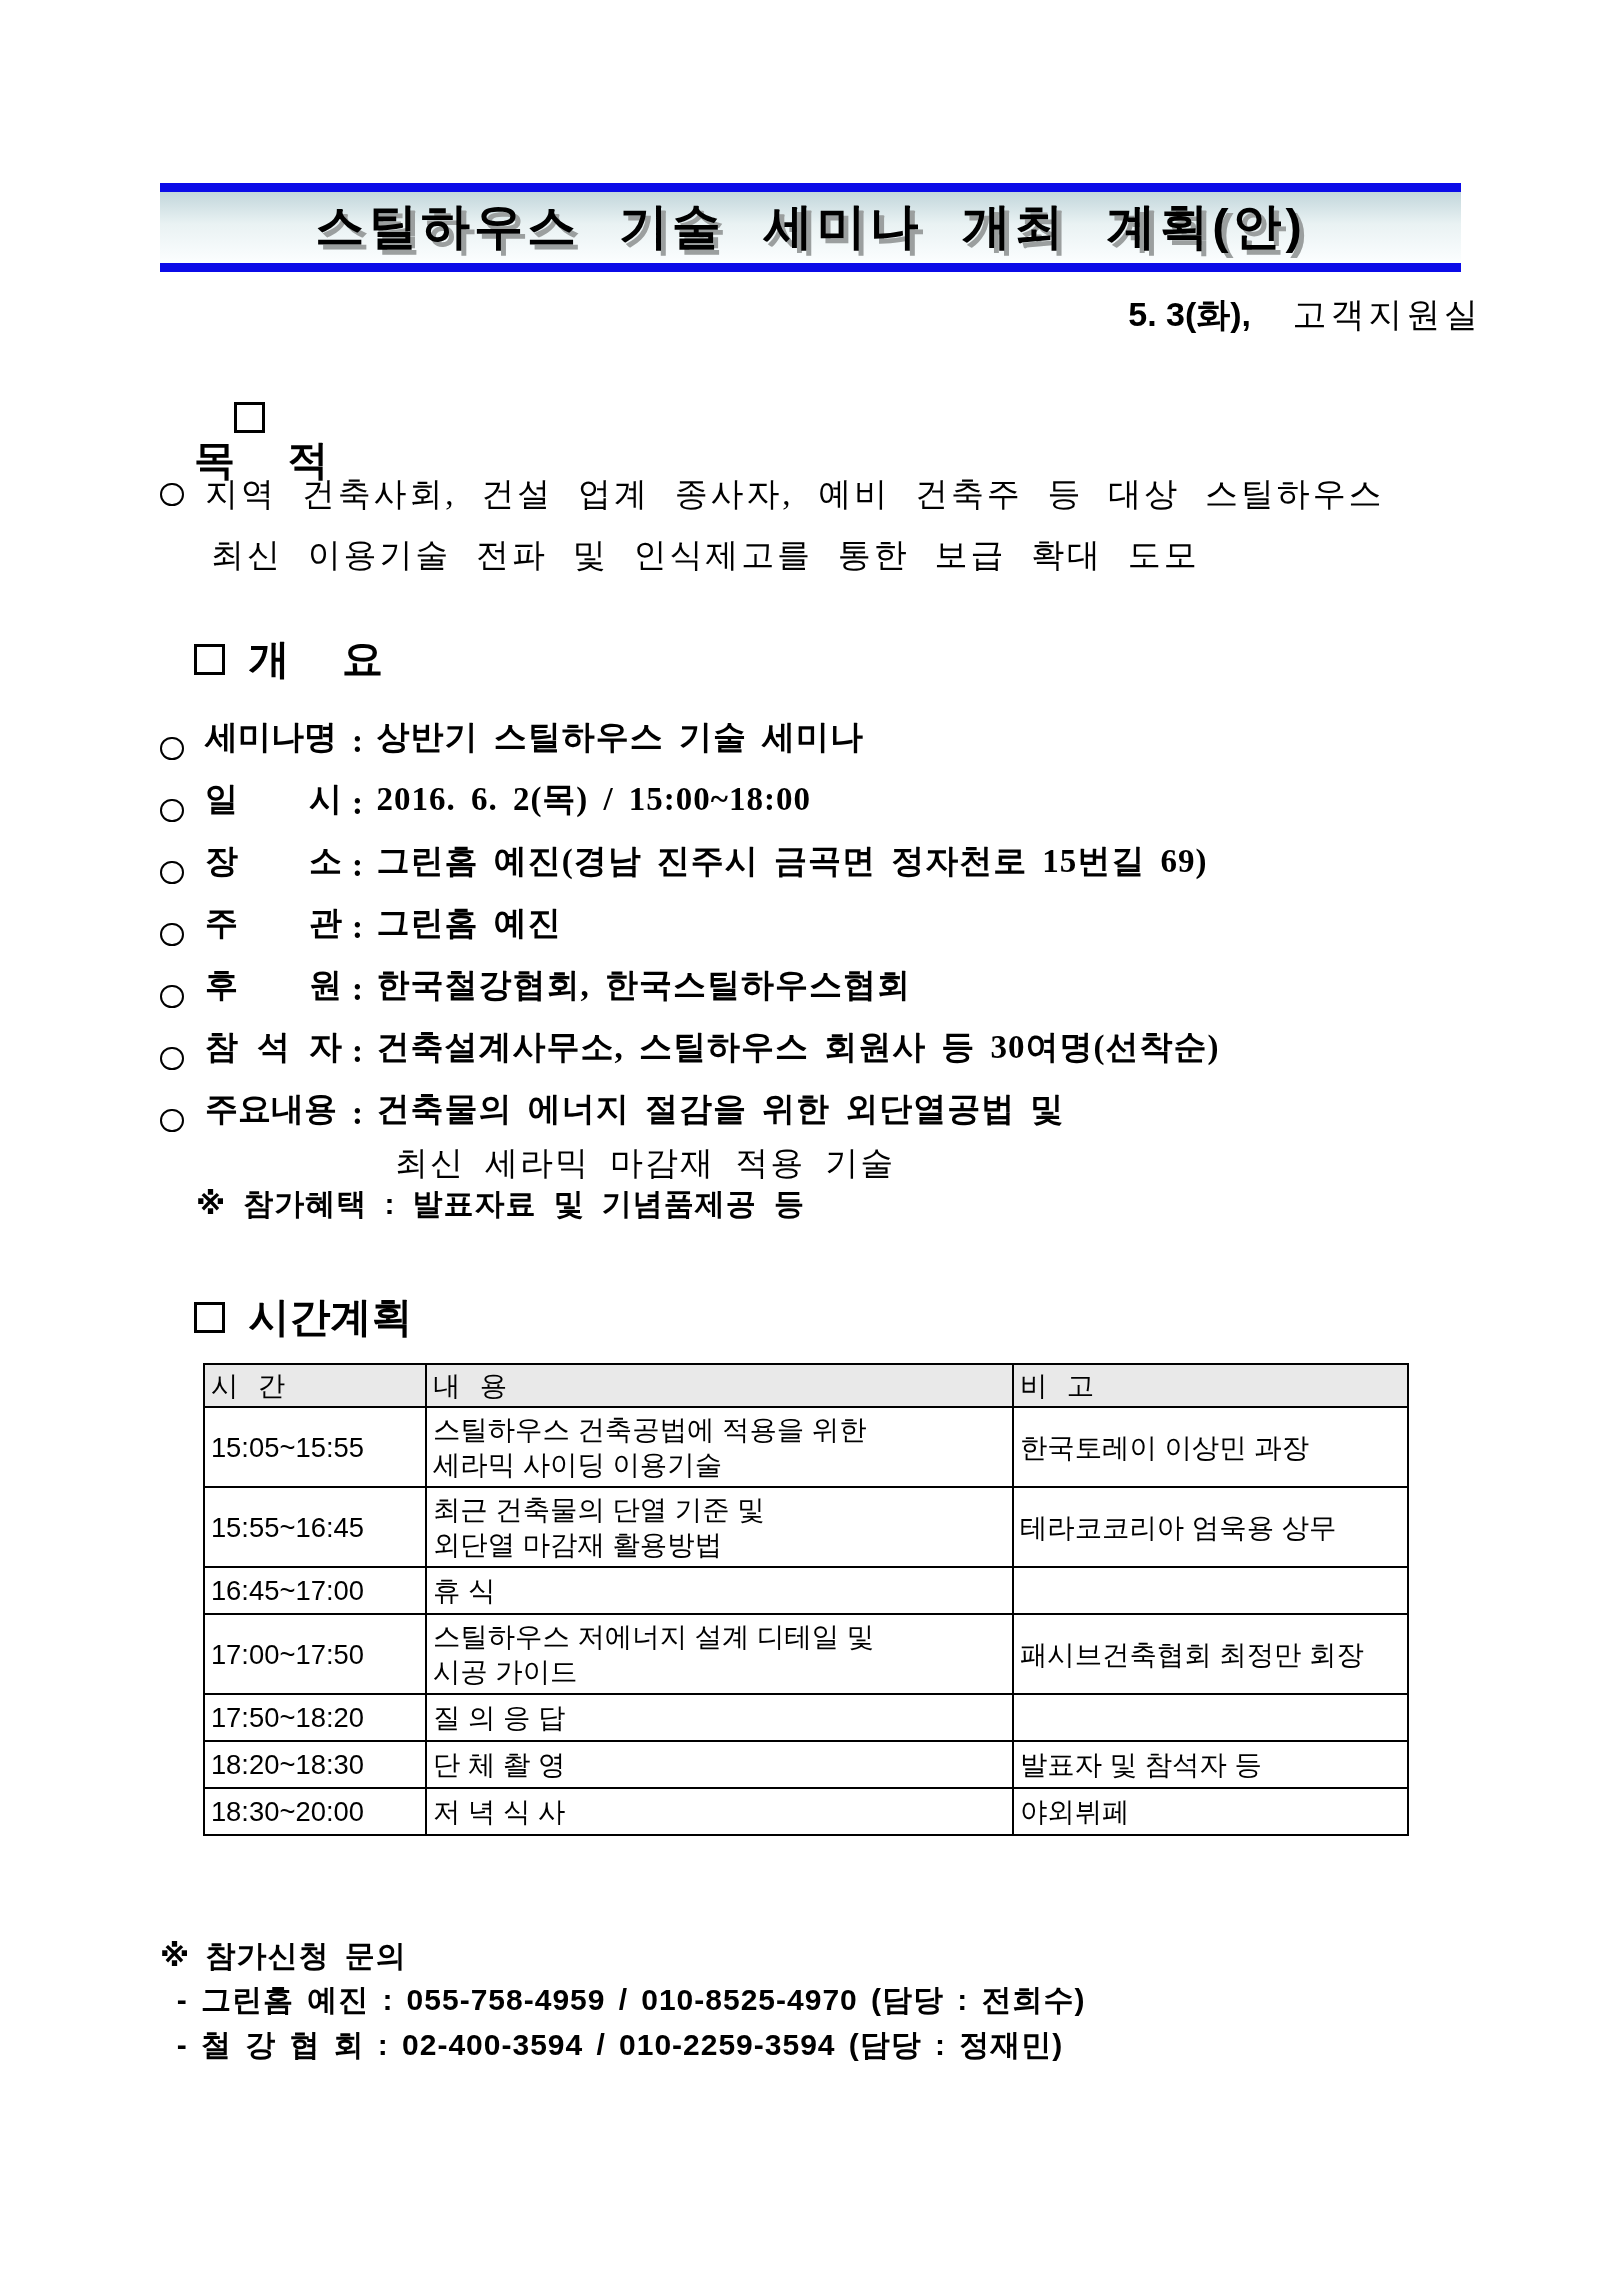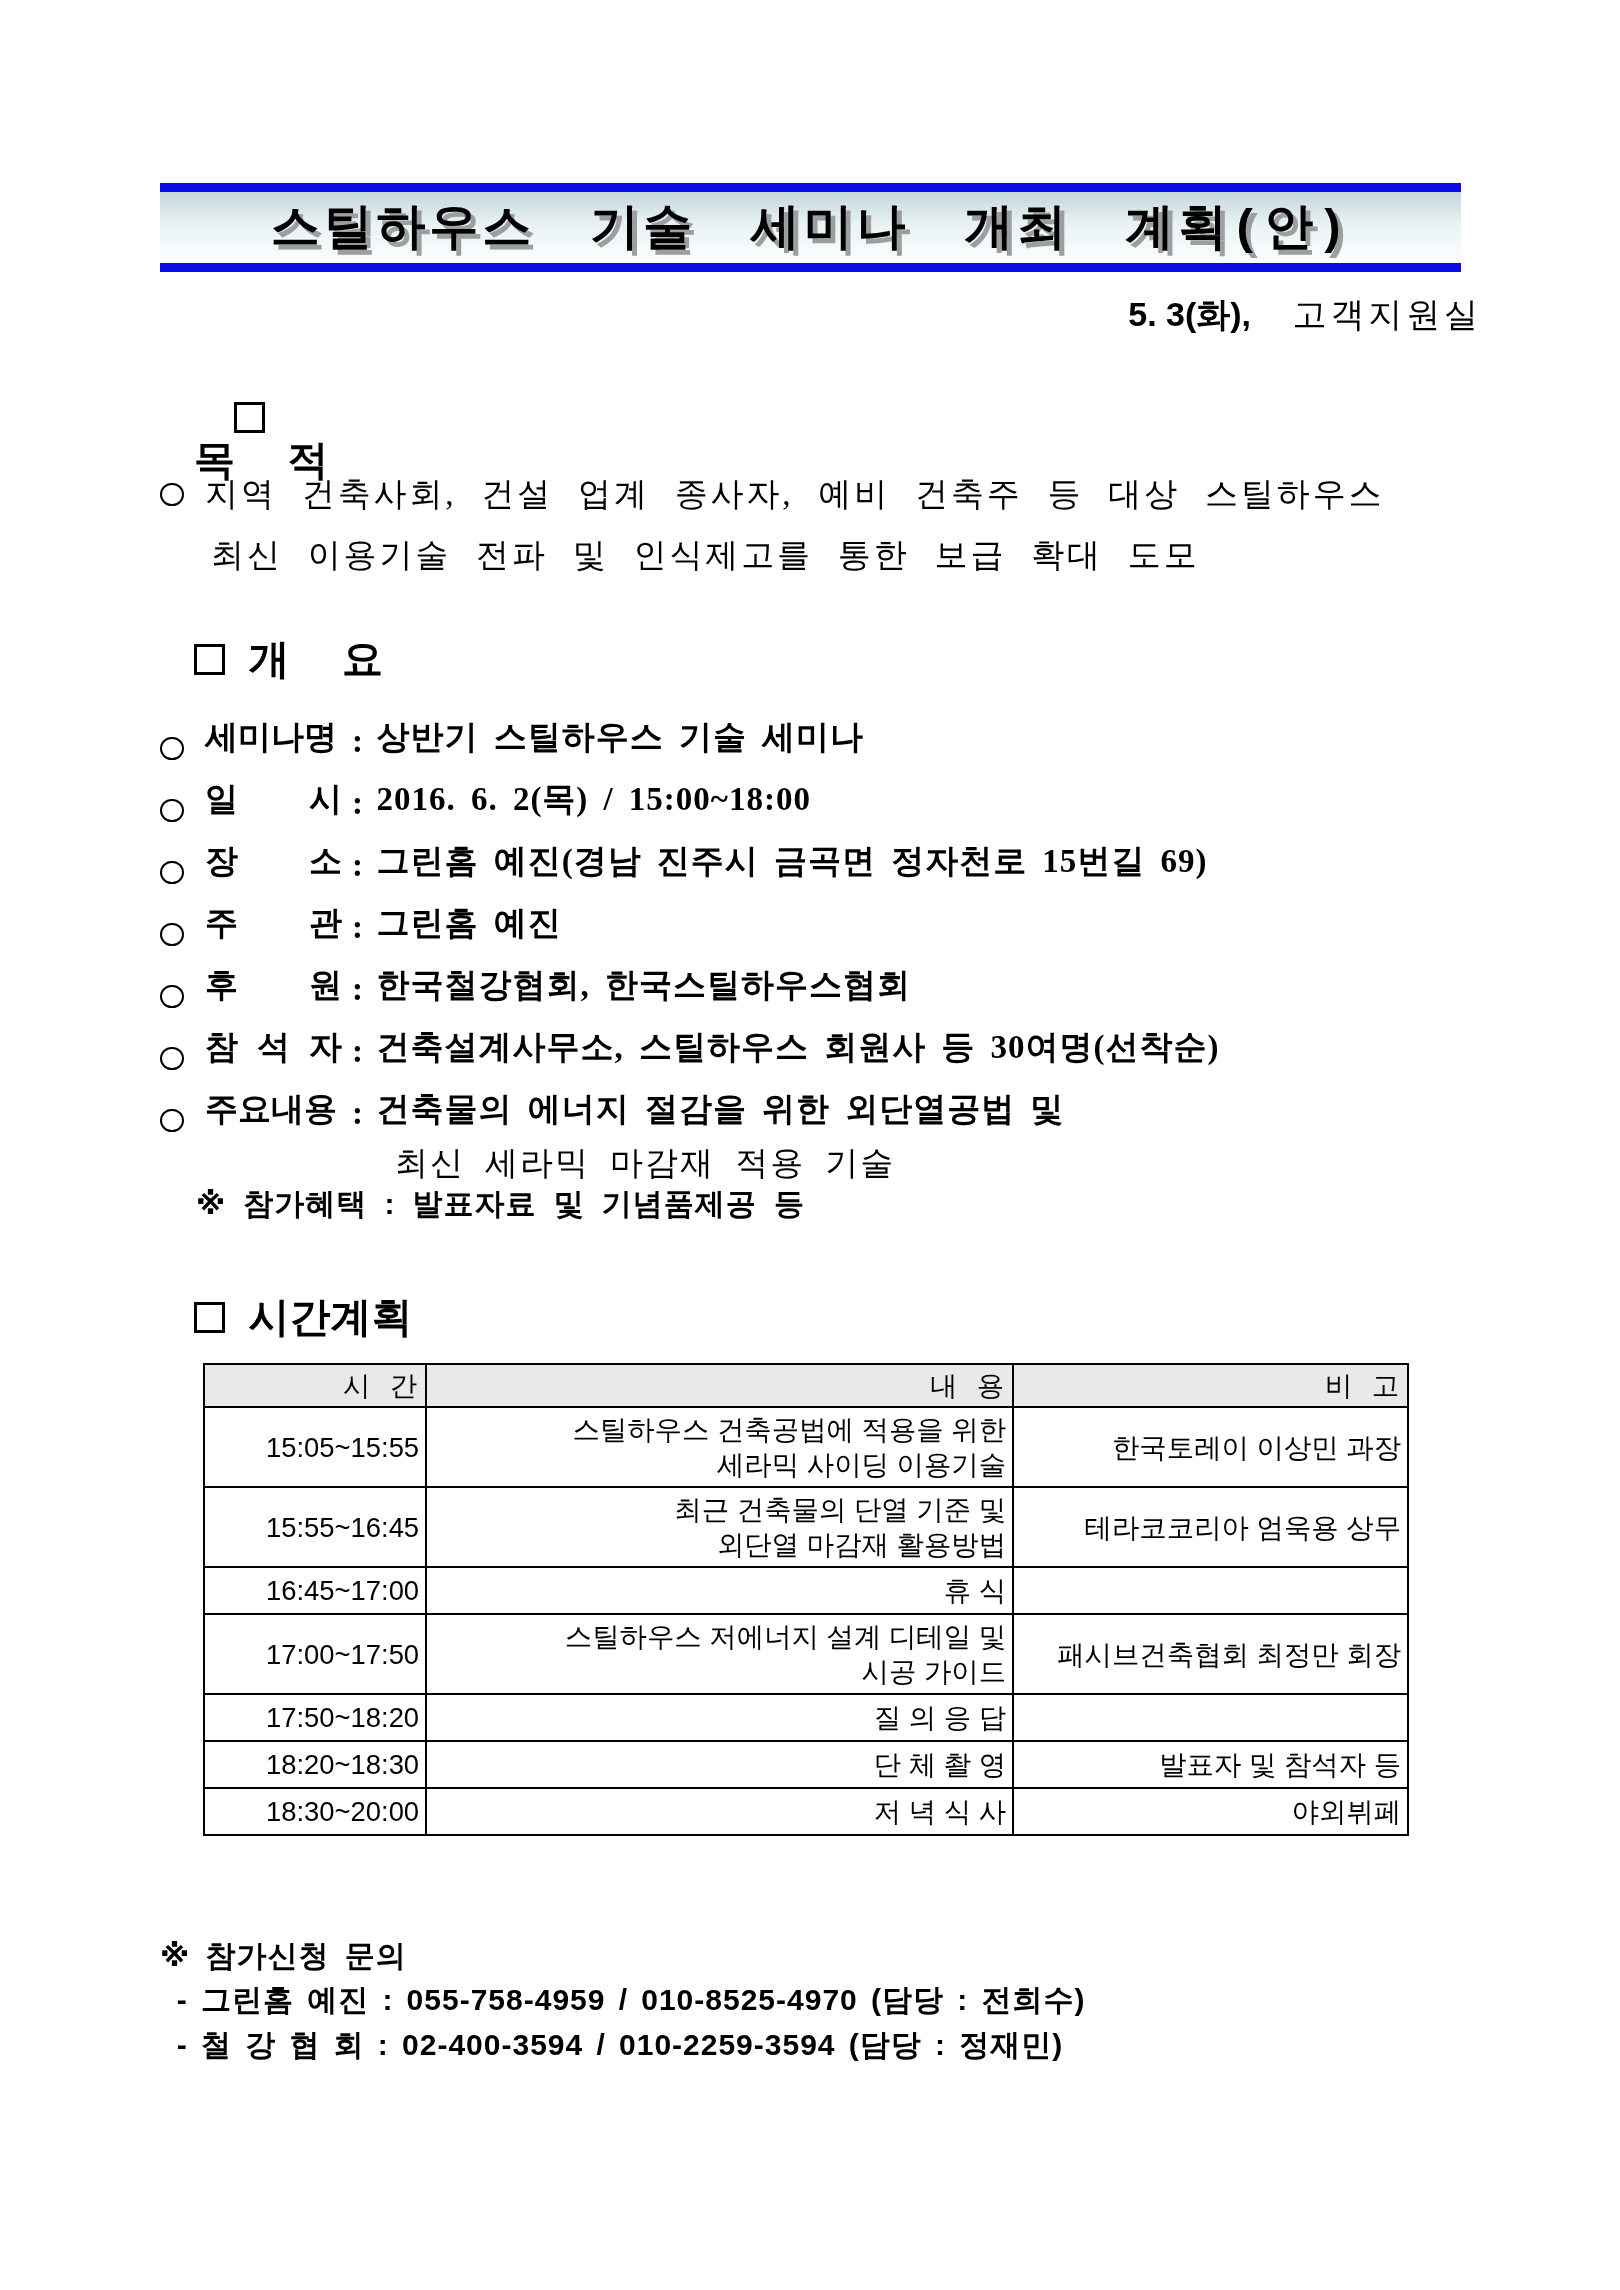--- a/index.html
+++ b/index.html
@@ -12,21 +12,21 @@
 
   
   .banner { position:absolute; left:160px; top:183px; width:1301px; }
   .banner-bar { height:8.8px; background:#0b0be8; }
   .banner-body {
     height:71px;
     background:linear-gradient(180deg,#c2d6db 0%, #e9f2f3 45%, #fcfeff 100%);
     display:flex; align-items:center; justify-content:center;
   }
   .banner-title {
-    font-family:Liberation Mono, monospace;
+    font-family:Liberation Sans, sans-serif;
     font-weight:800; font-size:49px; letter-spacing:3.9px; word-spacing:21.6px;
     color:#000; text-shadow:4.9px 4.9px 0 #9b9f9f; white-space:nowrap;text-align:right;
   }
 
   
   .date-line {
     position:absolute; top:290px; right:138px; line-height:49px;
     font-size:34px; white-space:nowrap; text-align:right;
   }
   .date-part { font-family:"Liberation Sans","DejaVu Sans",sans-serif; font-weight:700; }
@@ -76,21 +76,21 @@
   table.schedule {
     position:absolute; left:203px; top:1363px; width:1204px;
     border-collapse:collapse; table-layout:fixed;
     font-family:"Liberation Sans","DejaVu Sans",sans-serif;
     font-size:27.4px; color:#000;
   }
   table.schedule col.c-time { width:222px; }
   table.schedule col.c-content { width:587px; }
   table.schedule col.c-note { width:395px; }
   table.schedule th, table.schedule td {
-    border:2px solid #000; text-align:right; vertical-align:middle;
+    border:2px solid #000; text-align:left; vertical-align:middle;
     padding:0 5.9px; line-height:35px;
   }
   table.schedule { border:2.9px solid #000; }
   table.schedule thead th { background:#e9e9e9; height:43px; font-weight:400; letter-spacing:2px; word-spacing:7.8px; }
   tr.row-single { height:47px; }
   tr.row-double { height:80px; }
   td.cell-content { white-space:pre-line; line-height:33px; }
   td.cell-time { letter-spacing:0; }
 
   

